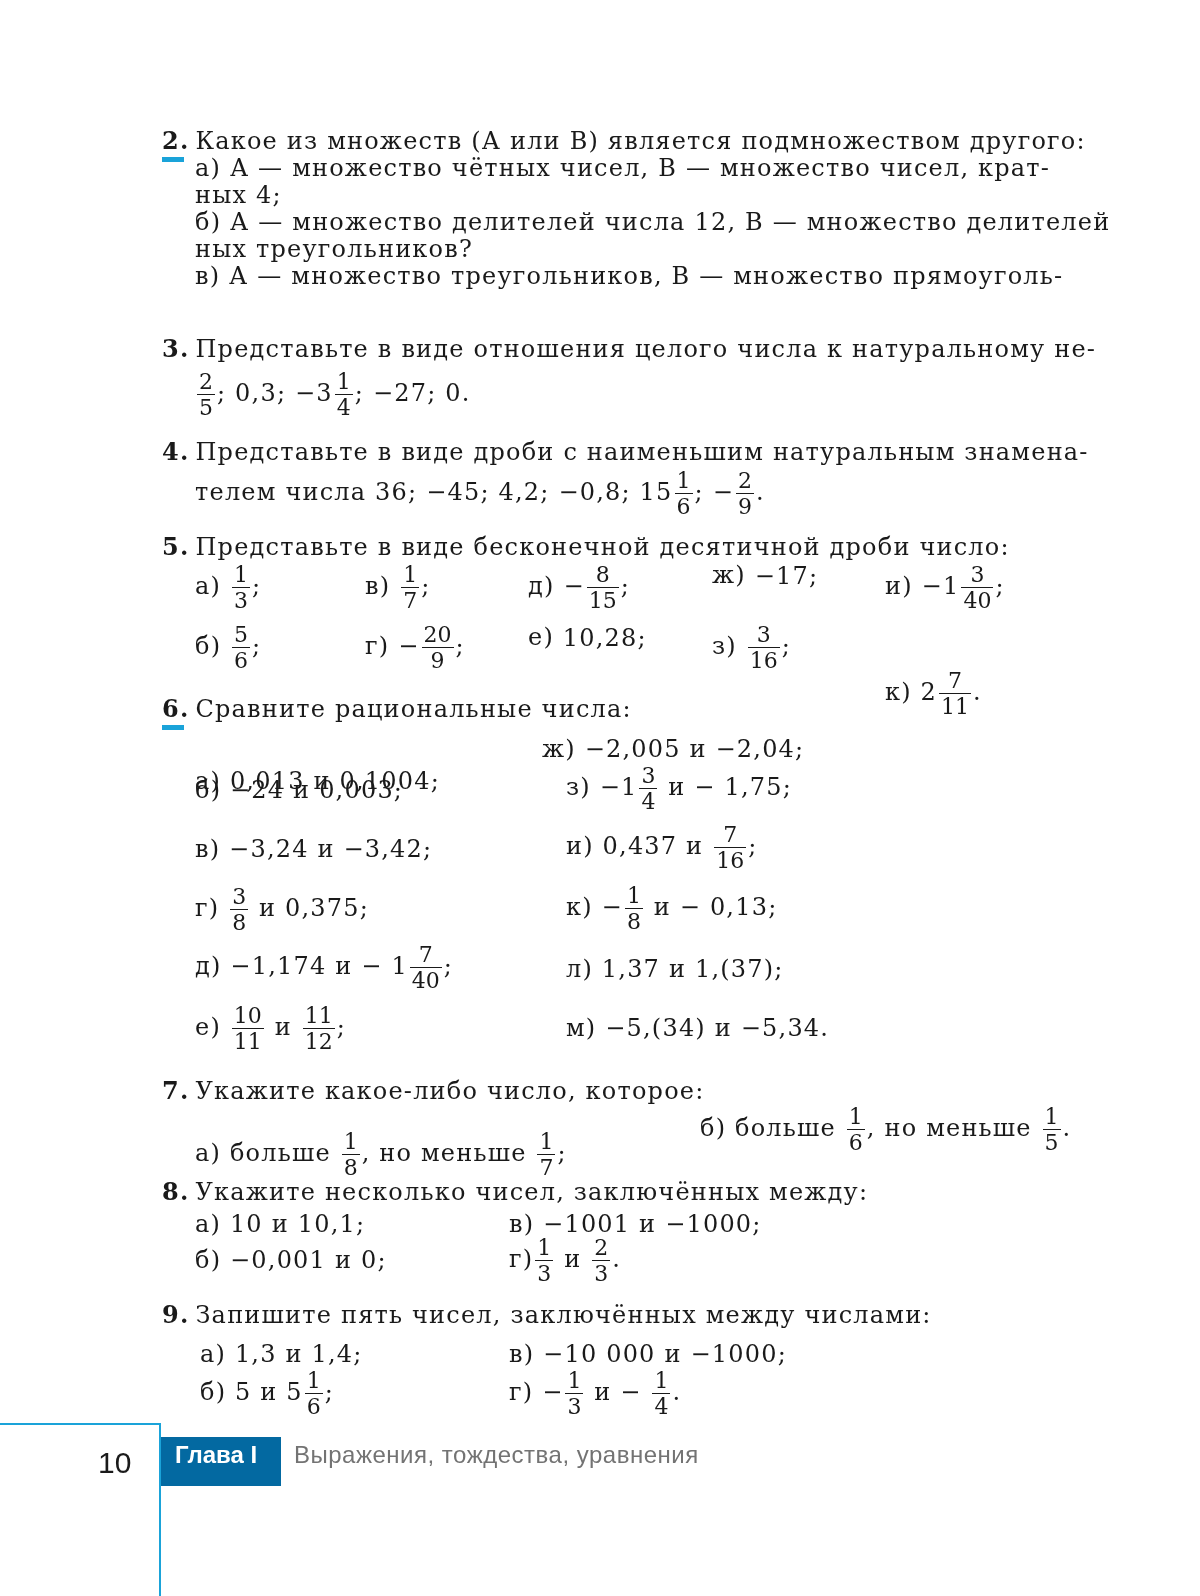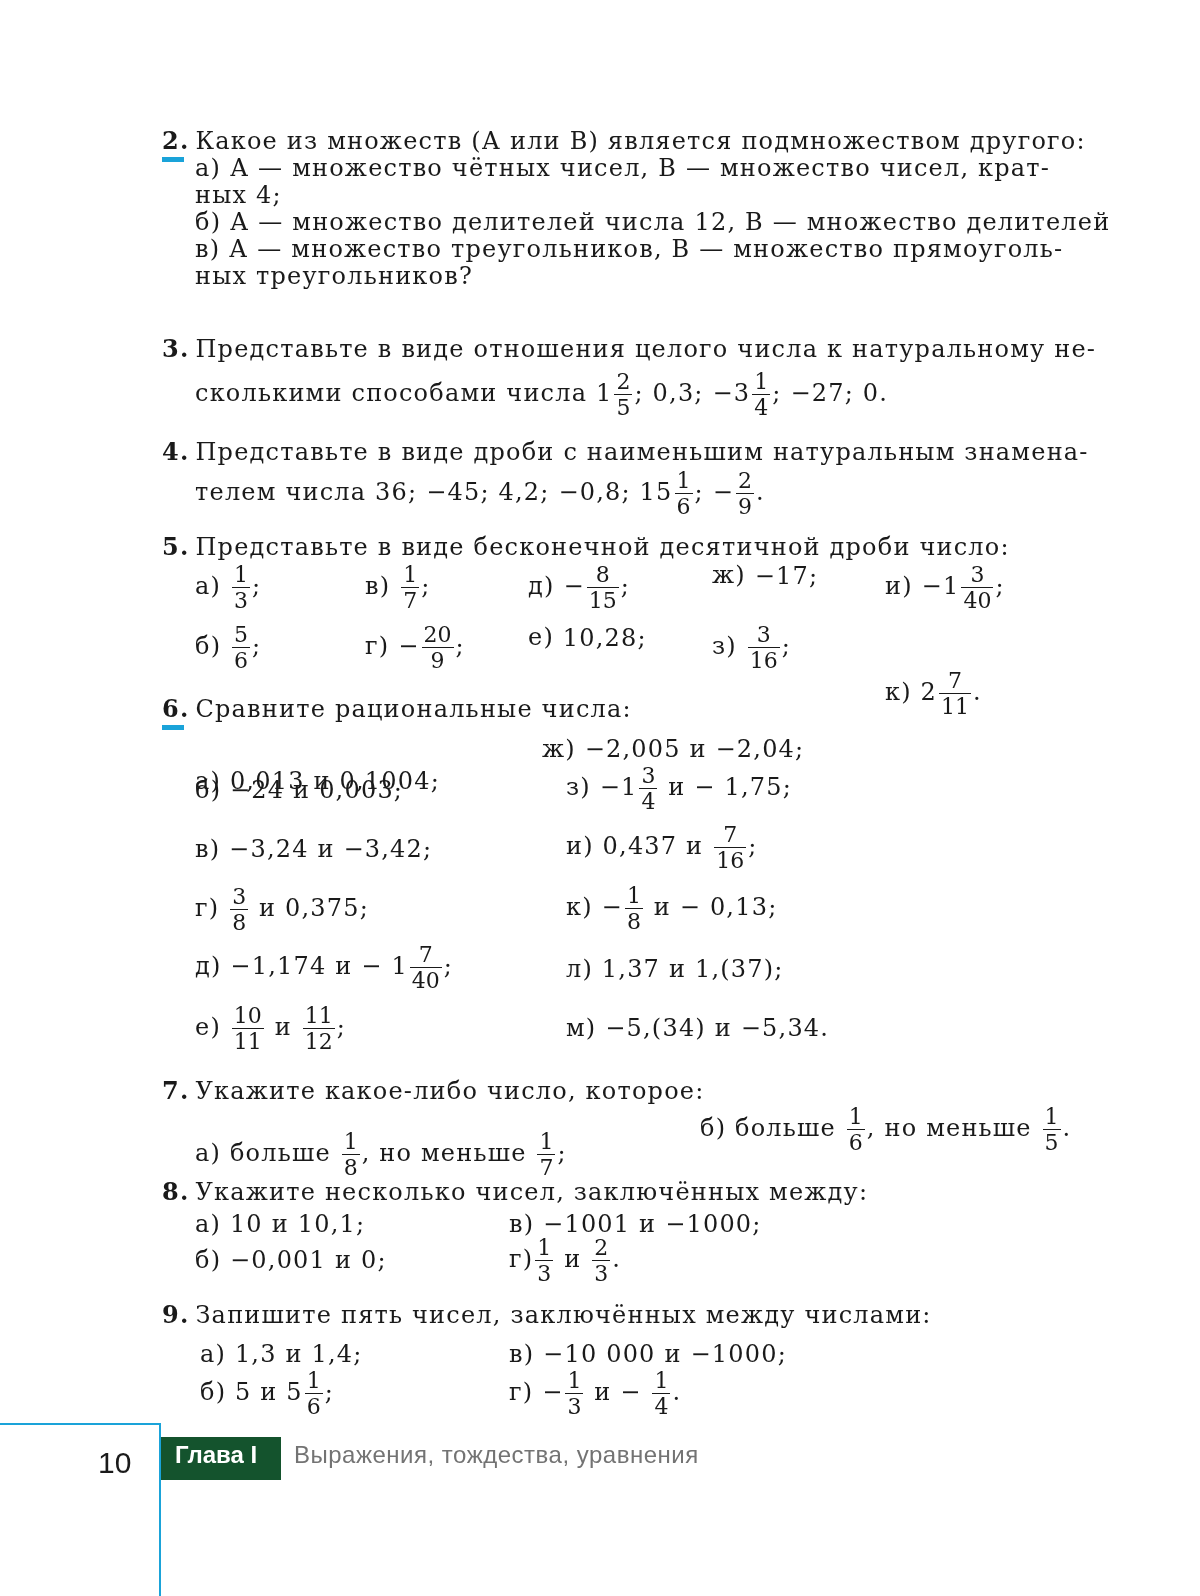--- a/index.html
+++ b/index.html
@@ -11,41 +11,41 @@
   .num { font-weight:bold; position:relative; display:inline-block; margin-right:6px; }
   .num.mark::after { content:""; position:absolute; left:0; bottom:-8px; width:22px; height:5px; background:#1aa3d9; }
   .indent { padding-left:33px; }
   .line { white-space:nowrap; }
   .abs { position:absolute; white-space:nowrap; }
   .frac { display:inline-block; vertical-align:middle; text-align:center; margin:0 2px; font-size:22px; line-height:25px; letter-spacing:0; }
   .frac .n { display:block; border-bottom:1.5px solid #1a1a1a; padding:0 2px; }
   .frac .d { display:block; padding:0 2px; }
   .footer-frame { position:absolute; left:-2px; top:1423px; width:161px; height:180px; border-top:2px solid #1aa3d9; border-right:2px solid #1aa3d9; }
   .page-num { position:absolute; left:98px; top:1446px; font-family:"Liberation Sans", sans-serif; font-size:30px; color:#1a1a1a; }
-  .chapter-box { position:absolute; left:161px; top:1437px; width:120px; height:43px; background:#14532d; color:#fff; font-family:"Liberation Sans", sans-serif; font-weight:bold; font-size:24px; line-height:35px; padding-left:14px; box-sizing:border-box; }
+  .chapter-box { position:absolute; left:161px; top:1437px; width:120px; height:49px; background:#0369a1; color:#fff; font-family:"Liberation Sans", sans-serif; font-weight:bold; font-size:24px; line-height:35px; padding-left:14px; box-sizing:border-box; }
   .chapter-title { position:absolute; left:294px; top:1437px; line-height:35px; font-family:"Liberation Sans", sans-serif; font-size:24px; color:#737373; letter-spacing:0.5px; }
 </style>
 </head>
 <body>
 
 <div class="page">
 
   <div class="prob txt" style="top:127px;">
     <div class="line"><span class="num mark">2.</span><span>Какое из множеств (А или В) является подмножеством другого:</span></div>
     <div class="line indent">а) А — множество чётных чисел, В — множество чисел, крат-</div>
     <div class="line indent">ных 4;</div>
     <div class="line indent">б) А — множество делителей числа 12, В — множество делителей</div>
+    <div class="line indent">ных треугольников?</div>
     <div class="line indent">в) А — множество треугольников, В — множество прямоуголь-</div>
-    <div class="line indent">ных треугольников?</div>
   </div>
 
   <div class="prob txt" style="top:335px;">
     <div class="line"><span class="num">3.</span><span>Представьте в виде отношения целого числа к натуральному не-</span></div>
     <div class="line indent" style="margin-top:6px;">
-      <span>сколькими способами числа 1</span><span class="frac"><span class="n">2</span><span class="d">5</span></span><span>; 0,3; −3</span><span class="frac"><span class="n">1</span><span class="d">4</span></span><span>; −27; 0.</span>
+      <span class="frac"><span class="n">2</span><span class="d">5</span></span><span>; 0,3; −3</span><span class="frac"><span class="n">1</span><span class="d">4</span></span><span>; −27; 0.</span>
     </div>
   </div>
 
   <div class="prob txt" style="top:438px;">
     <div class="line"><span class="num">4.</span><span>Представьте в виде дроби с наименьшим натуральным знамена-</span></div>
     <div class="line indent" style="margin-top:2px;">
       <span>телем числа 36; −45; 4,2; −0,8; 15</span><span class="frac"><span class="n">1</span><span class="d">6</span></span><span>; −</span><span class="frac"><span class="n">2</span><span class="d">9</span></span><span>.</span>
     </div>
   </div>
 

